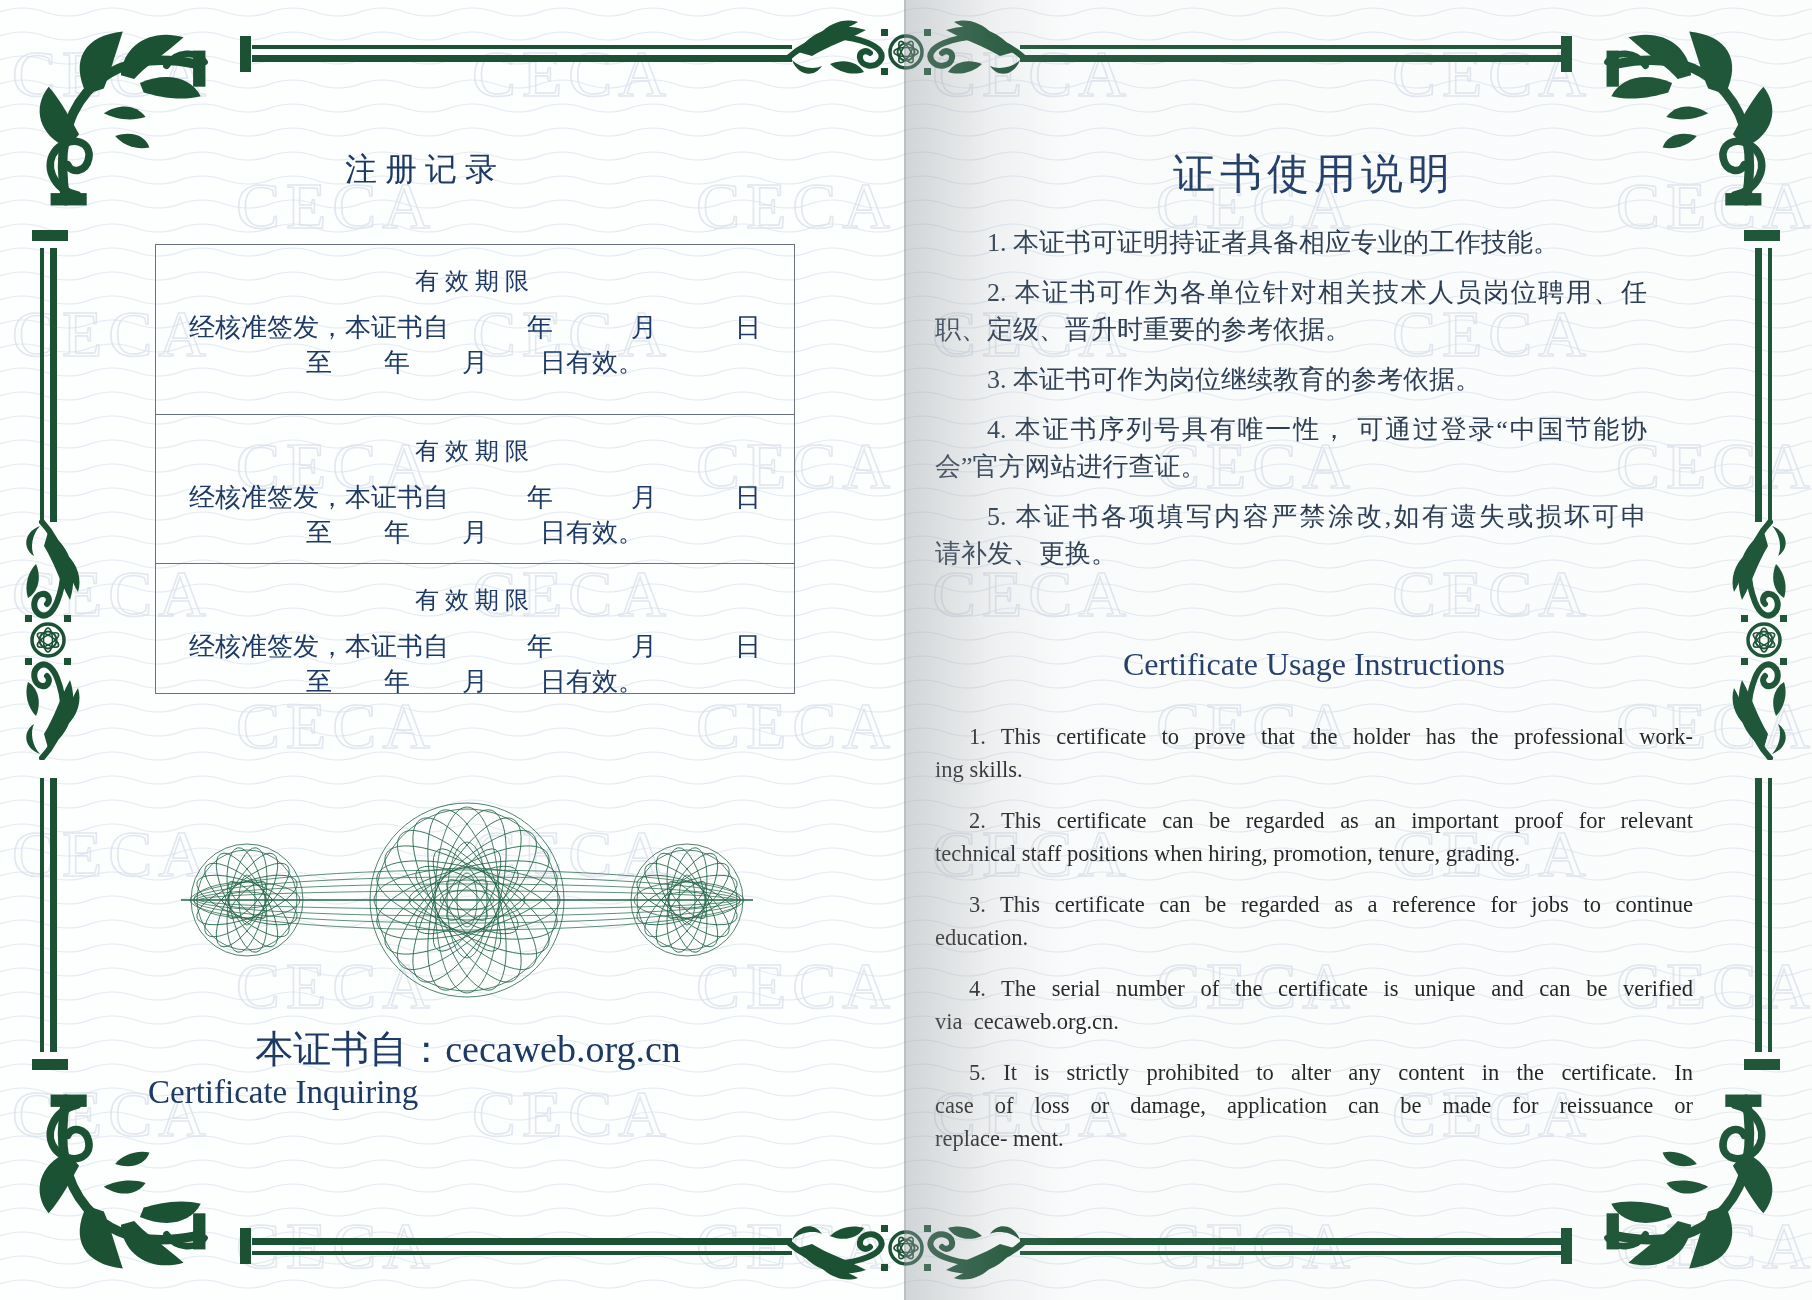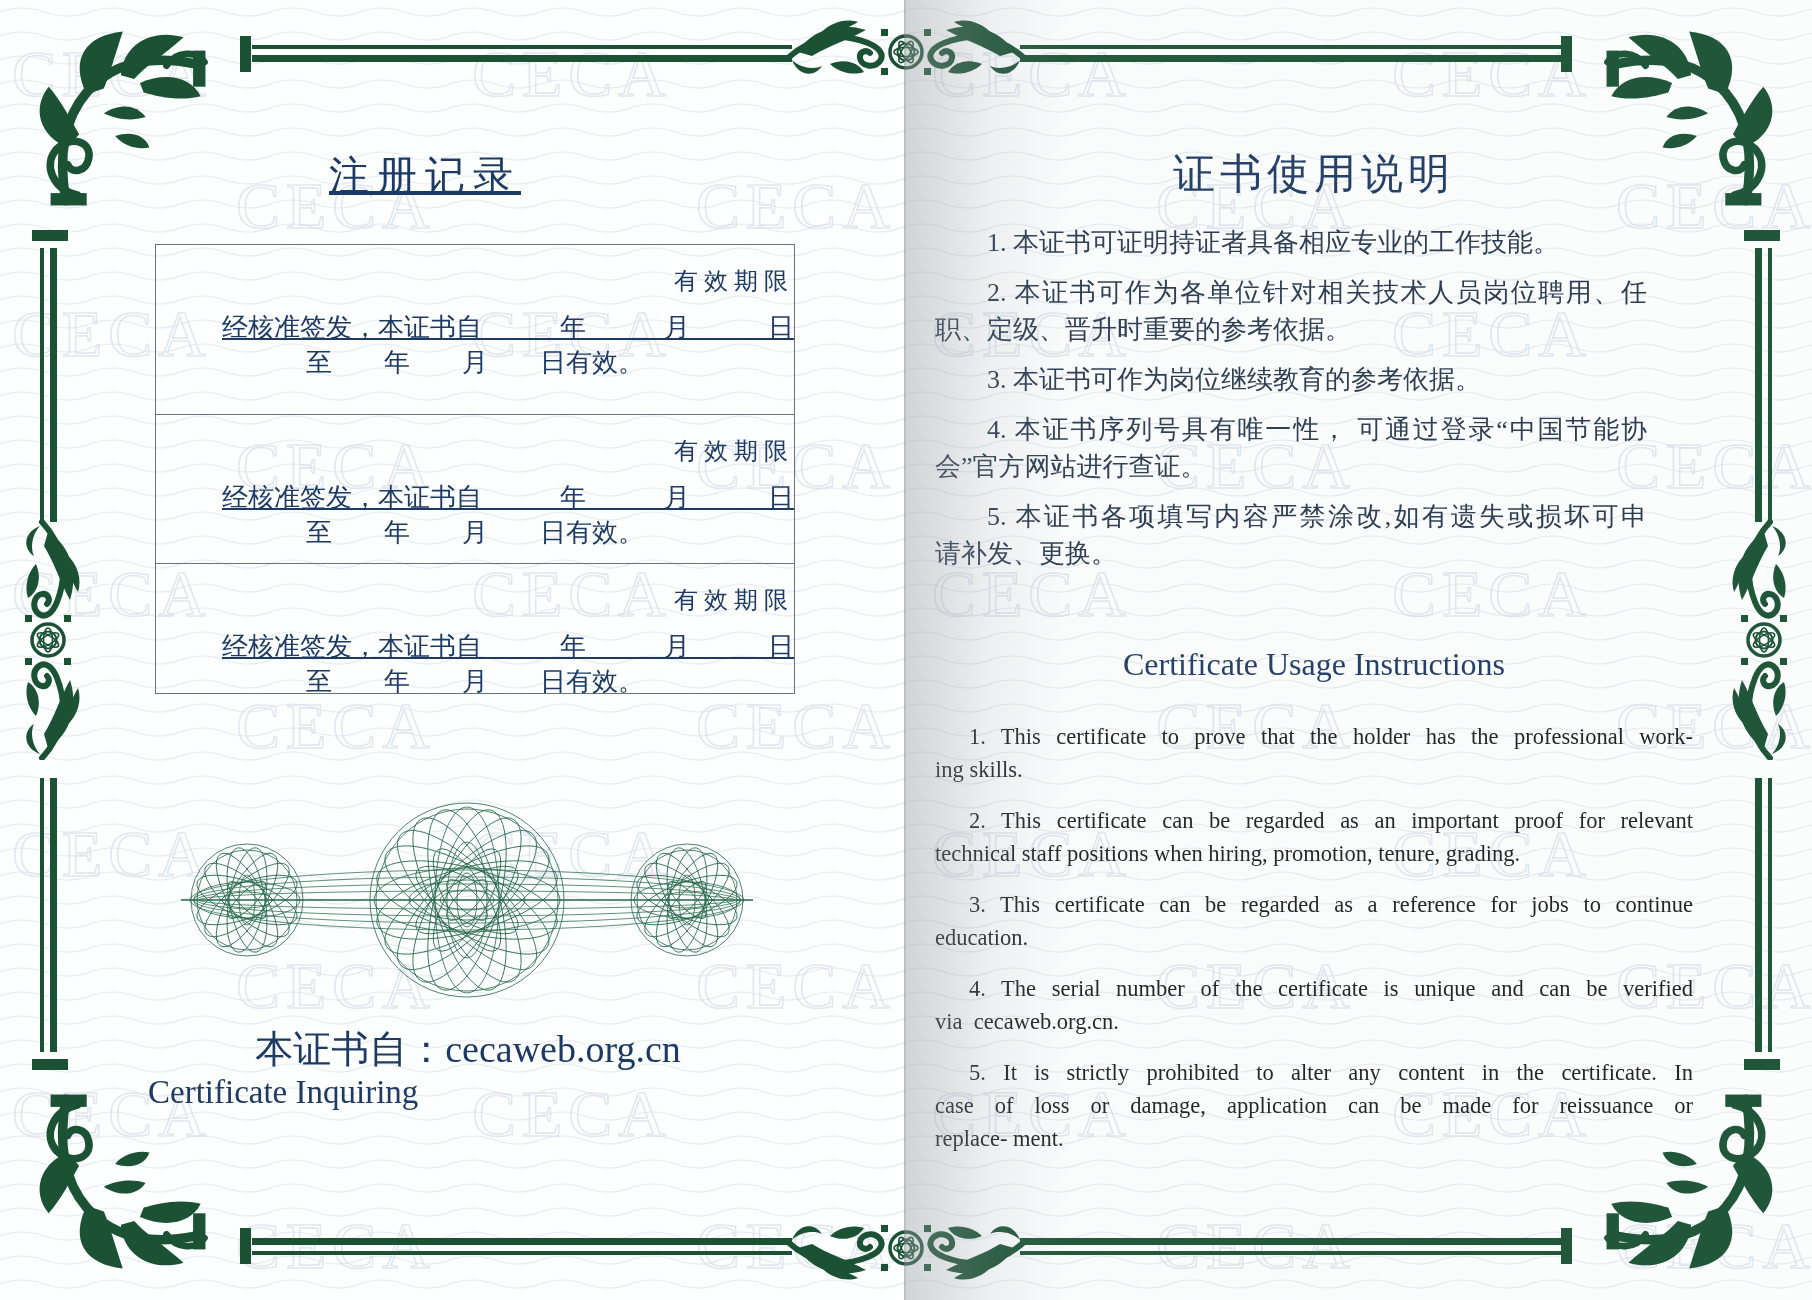--- a/index.html
+++ b/index.html
@@ -5,28 +5,28 @@
   html,body{margin:0;padding:0;background:#ffffff;}
   .canvas{position:relative;width:1812px;height:1300px;overflow:hidden;background:#fdfefe;
           font-family:"Liberation Serif","DejaVu Serif",serif;}
   .abs{position:absolute;}
   svg{display:block;}
   .deco{pointer-events:none;}
   .wavepath{stroke:var(--waves,#e4eaf2);}
   .wmtext{font-family:"Liberation Serif","DejaVu Serif",serif;font-size:66px;letter-spacing:6px;
           fill:none;stroke:var(--watermark_stroke,#d9e0ea);stroke-width:1.6px;}
   
-  .lp-title{left:105px;top:148px;width:640px;text-align:center;font-size:40px;letter-spacing:8px;
-            color:var(--navy,#1d3a64);text-decoration:underline;}
+  .lp-title{left:105px;top:148px;width:640px;text-align:center;font-size:32px;letter-spacing:8px;
+            color:var(--navy,#1d3a64);}
   .reg-box{left:155px;top:244px;width:640px;height:450px;border:1px solid var(--box_border,#68737d);
            box-sizing:border-box;color:var(--navy,#1d3a64);}
   .vp-section{height:149px;box-sizing:border-box;}
   .vp-section + .vp-section{border-top:1px solid var(--box_border,#68737d);}
-  .vp-label{margin-top:20px;text-align:right;font-size:24px;letter-spacing:6px;}
-  .vp-l1{margin-top:13px;text-align:right;font-size:26px;text-decoration:underline;}
+  .vp-label{margin-top:20px;text-align:center;font-size:24px;letter-spacing:6px;}
+  .vp-l1{margin-top:13px;text-align:center;font-size:26px;}
   .vp-l2{margin-top:0;text-align:center;font-size:26px;}
   .inq-zh{left:148px;top:1024px;width:640px;text-align:center;font-size:38px;color:var(--navy,#1d3a64);}
   .inq-en{left:148px;top:1074px;width:640px;text-align:left;font-size:33px;color:var(--navy,#1d3a64);}
   
   .rp-title{left:935px;top:146px;width:758px;text-align:center;font-size:42px;letter-spacing:5px;
             color:var(--navy,#1d3a64);}
   .zh-list{left:935px;top:224px;width:712px;color:var(--zh_body,#26384e);font-size:26px;line-height:37px;}
   .zh-item{margin-bottom:13px;}
   .en-title{left:935px;top:646px;width:758px;text-align:center;font-size:32px;color:var(--navy,#1d3a64);}
   .en-list{left:935px;top:720px;width:758px;color:var(--en_body,#1d1d1d);font-size:22.5px;line-height:33px;}

